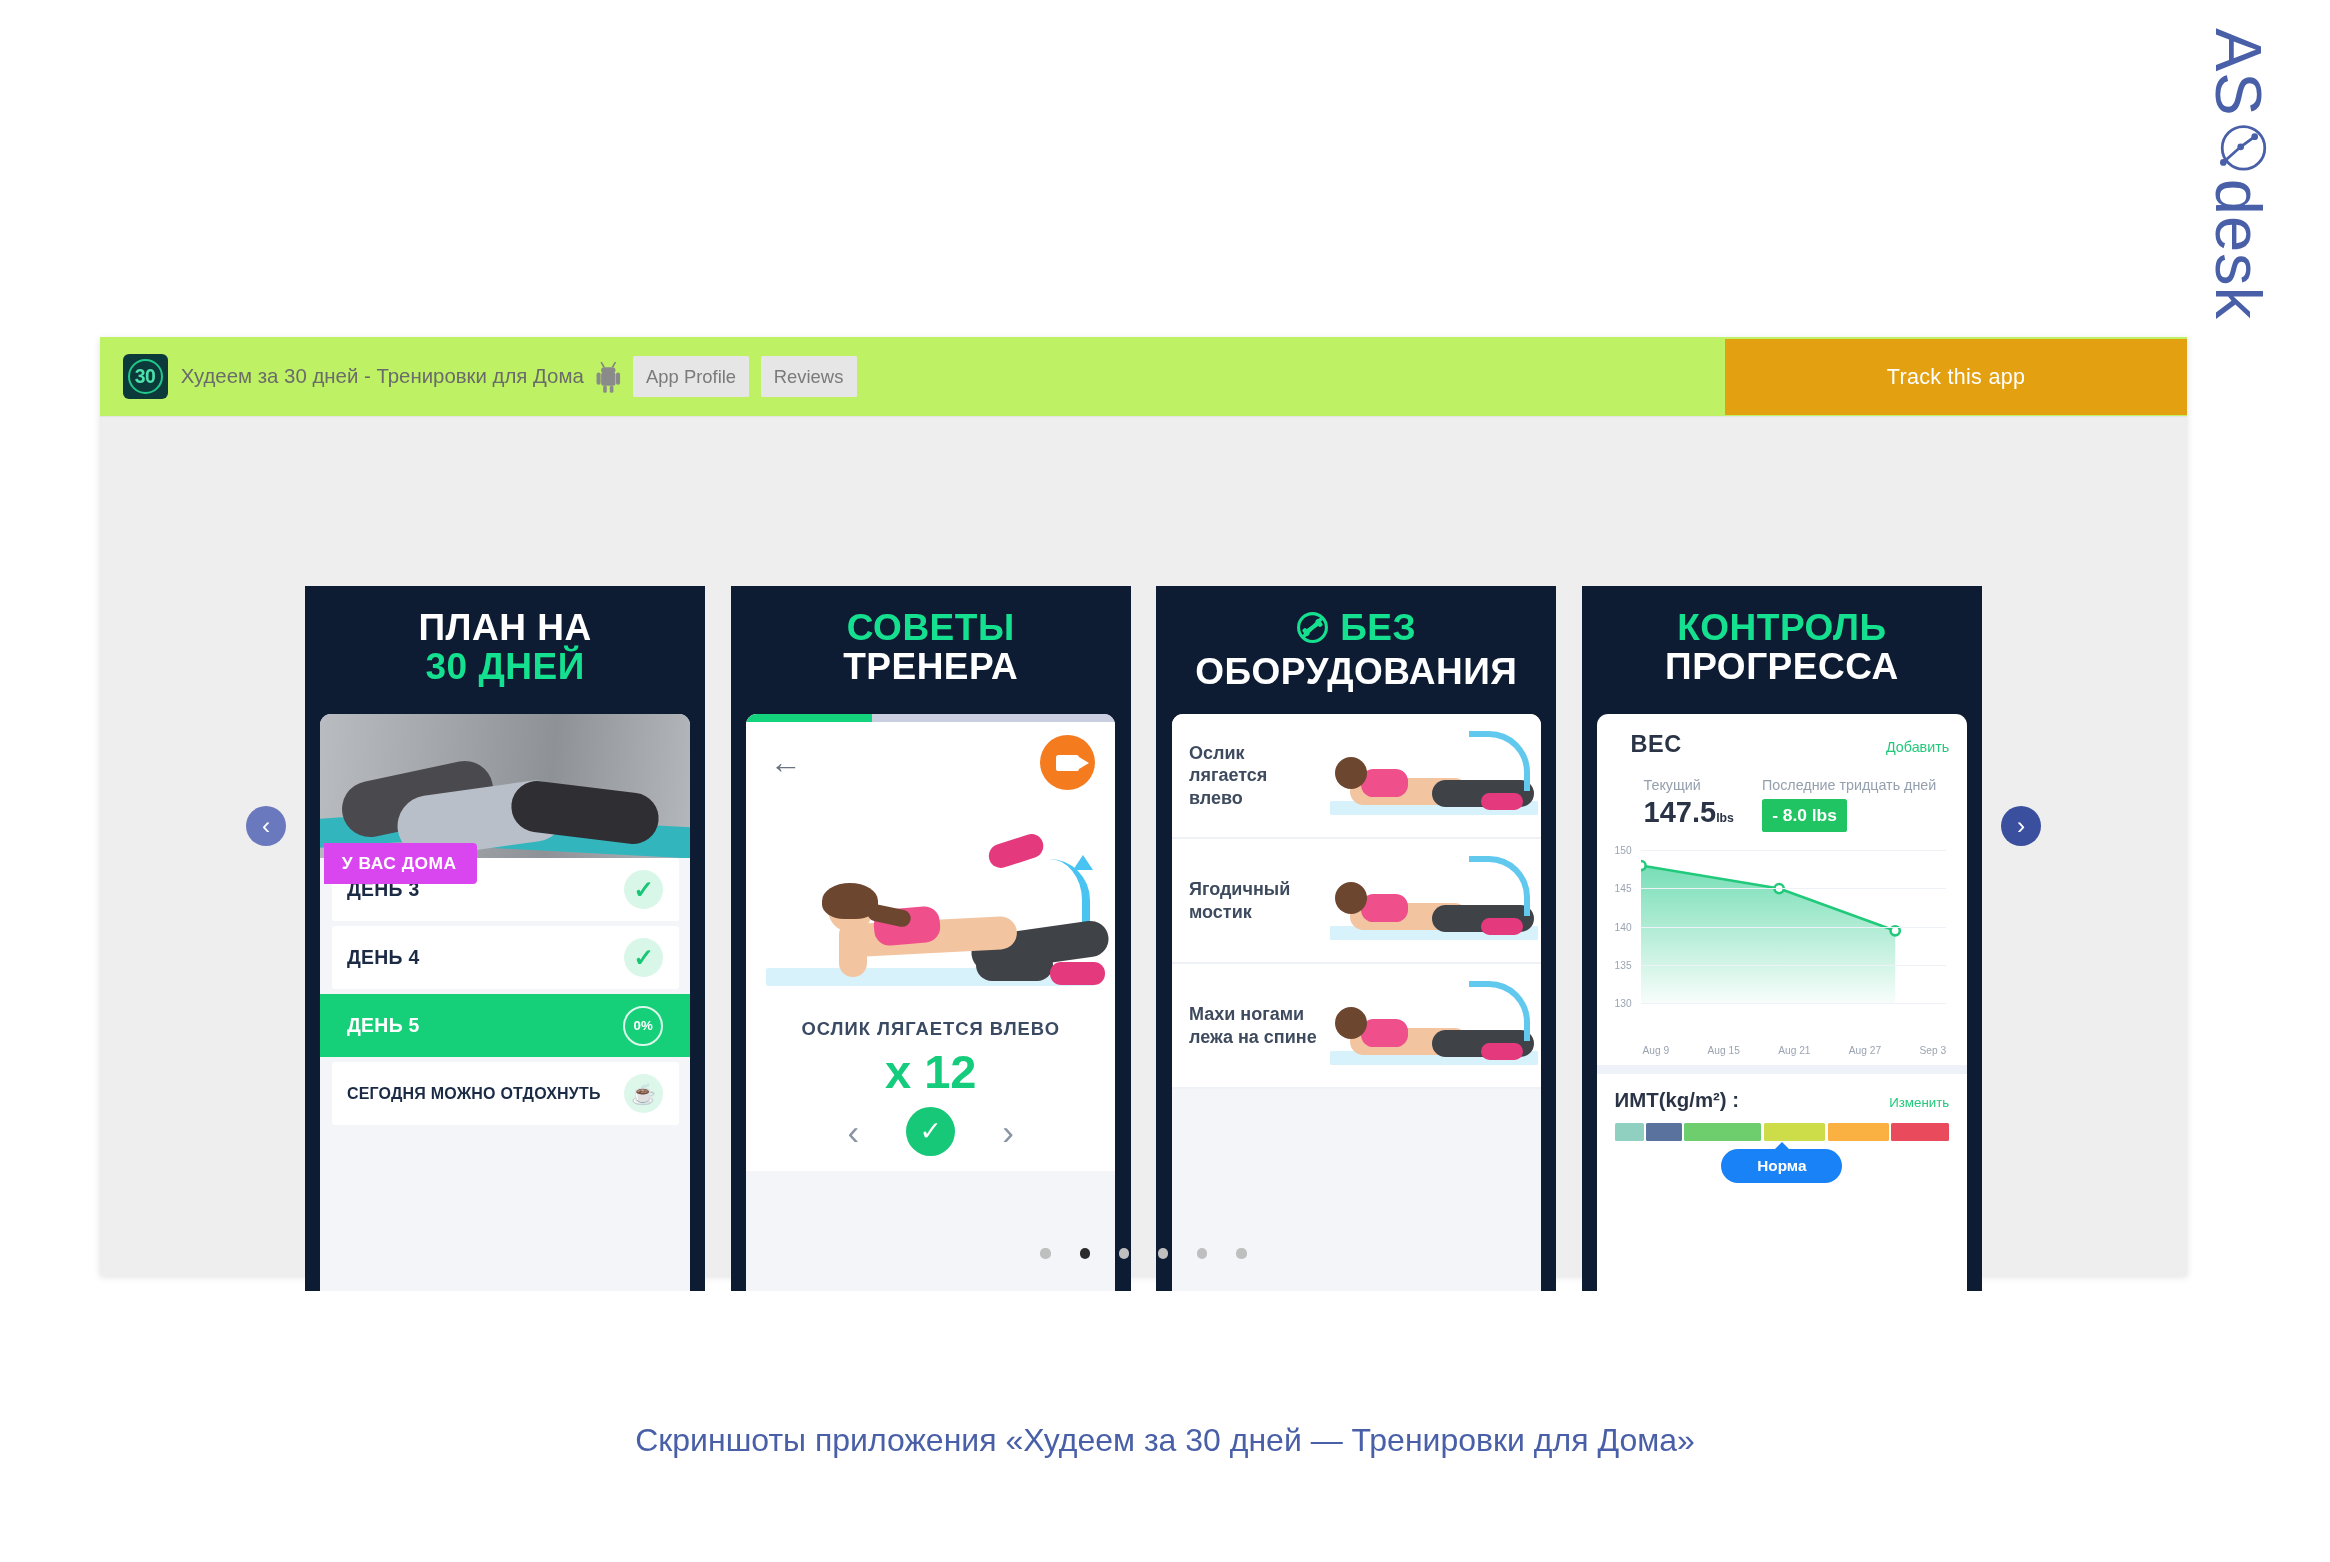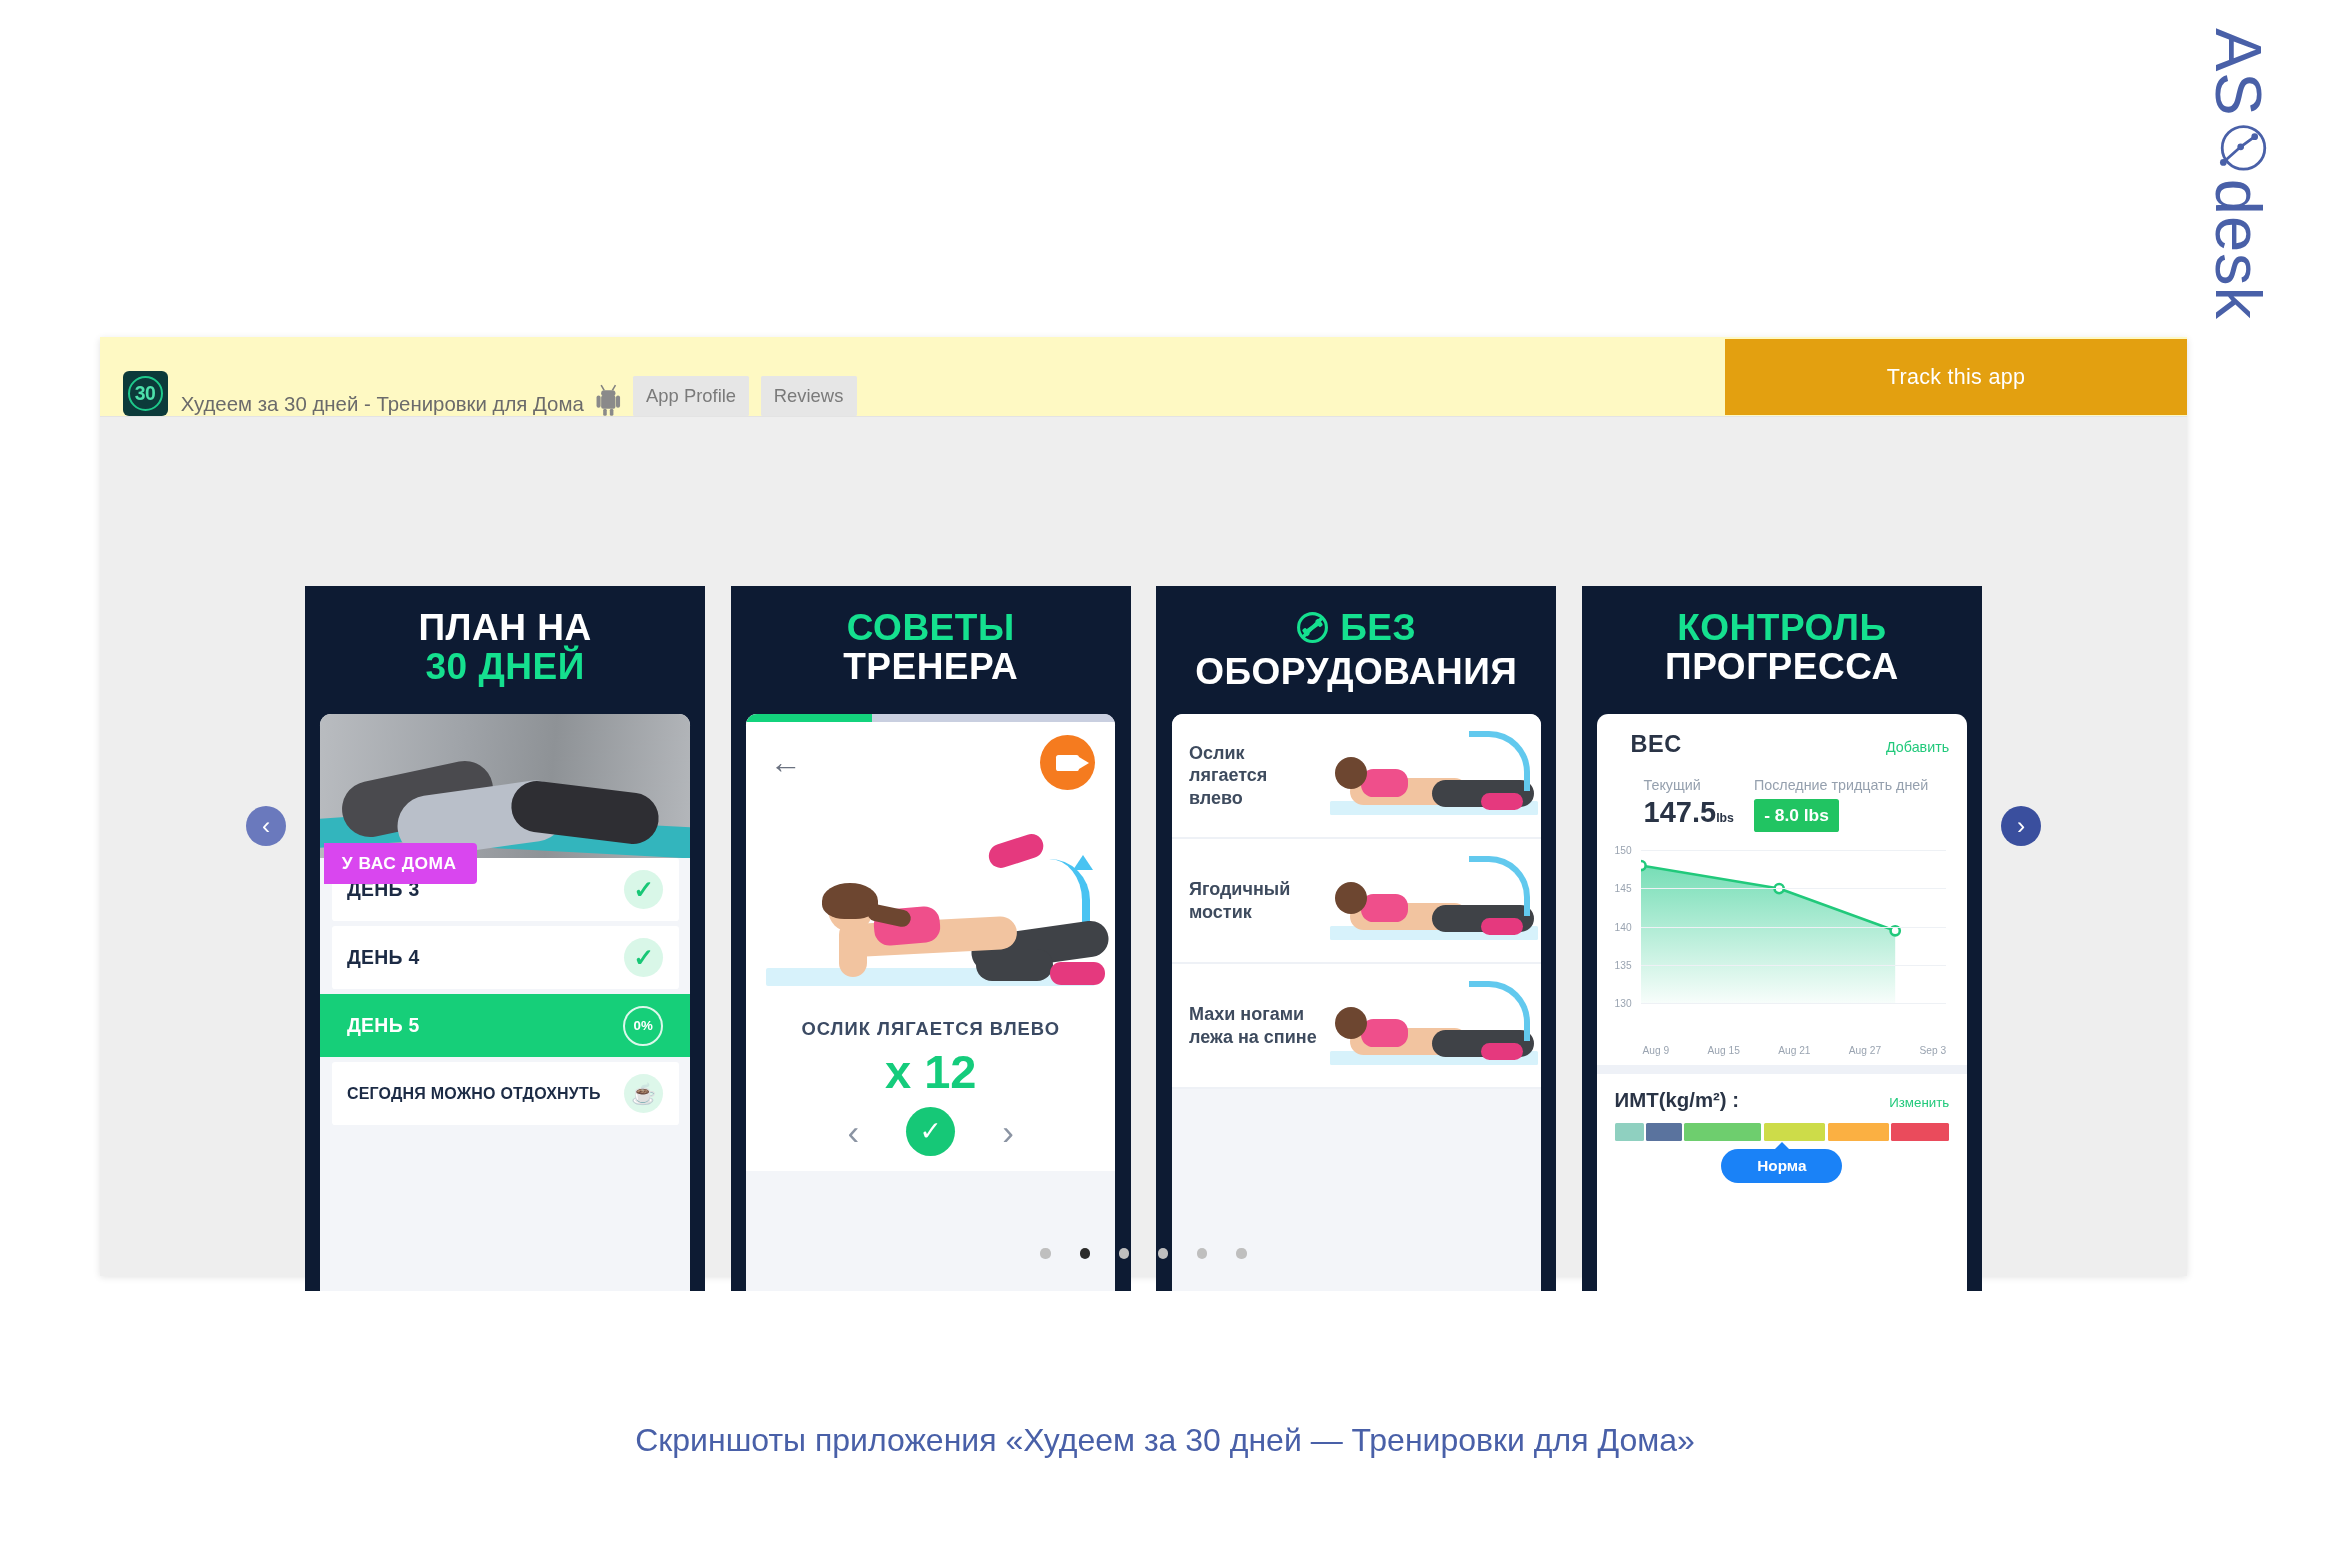--- a/index.html
+++ b/index.html
@@ -36,24 +36,24 @@
     left: 100px; top: 337px;
     width: 2087px; height: 938px;
     background: #ffffff;
     box-shadow: 0 2px 7.2px rgba(0,0,0,.12);
   }
 
   
   #app-header {
     position: relative;
     height: 80px;
-    background: #fef9c3;
+    background: #bef264;
     border-bottom: 0.5px solid #e3e3e3;
     display: flex;
-    align-items: flex-end;
+    align-items: center;
     padding-left: 22.5px;
   }
   #app-icon {
     width: 45px; height: 45px;
     border-radius: 6.1px;
     background: #0c3a3a;
     display: flex; align-items: center; justify-content: center;
     flex: 0 0 auto;
   }
   #app-icon .ring {
@@ -289,21 +289,21 @@
   .ex-art .figleg { position:absolute; bottom:30px; left:107px; width:102px; height:26.6px; background:#3f4247; border-radius:14.3px; }
   .ex-art .fighead{ position:absolute; bottom:48px; left:10.2px; width:32px; height:32px; background:#6d4630; border-radius:50%; }
   .ex-art .figshoe{ position:absolute; bottom:26.6px; right:18.4px; width:42px; height:17.4px; background:#e5397e; border-radius:9.2px; }
   .ex-art .arc { position:absolute; right:11.2px; top:17.4px; width:61px; height:60px; border-top:6.1px solid #62c9ee; border-right:6.1px solid #62c9ee; border-radius:0 41px 0 0; }
 
   
   #c4-card { background:#ffffff; height:100%; padding: 17.4px 17.4px 0 17.4px; }
   #c4-head { display:flex; align-items:baseline; justify-content:space-between;margin-left:16px; }
   #c4-weight-label { font-size: 23.5px; font-weight:800; color:#2a3446; letter-spacing:0.5px; }
   #c4-add { font-size: 14.3px; color:#21c97b; background:none; border:none; cursor:pointer; font-family:"Liberation Sans",sans-serif; }
-  #c4-stats { display:flex; gap: 20px; margin-top: 18.4px; padding-left: 29px; }
+  #c4-stats { display:flex; gap: 28px; margin-top: 18.4px; padding-left: 29px; }
   .stat-col { }
   .stat-cap { font-size: 14.3px; color:#95a0ae; }
   #c4-current { font-size: 29px; font-weight:800; color:#2a3446; margin-top: 3.1px; }
   #c4-current sup { font-size: 12.3px; font-weight:700; vertical-align: baseline; }
   #c4-delta {
     margin-top: 6.1px;
     background:#21c462; color:#ffffff;
     font-size: 17.4px; font-weight:700;
     padding: 6.1px 10.2px; border-radius: 2.6px;
     display:inline-block;

